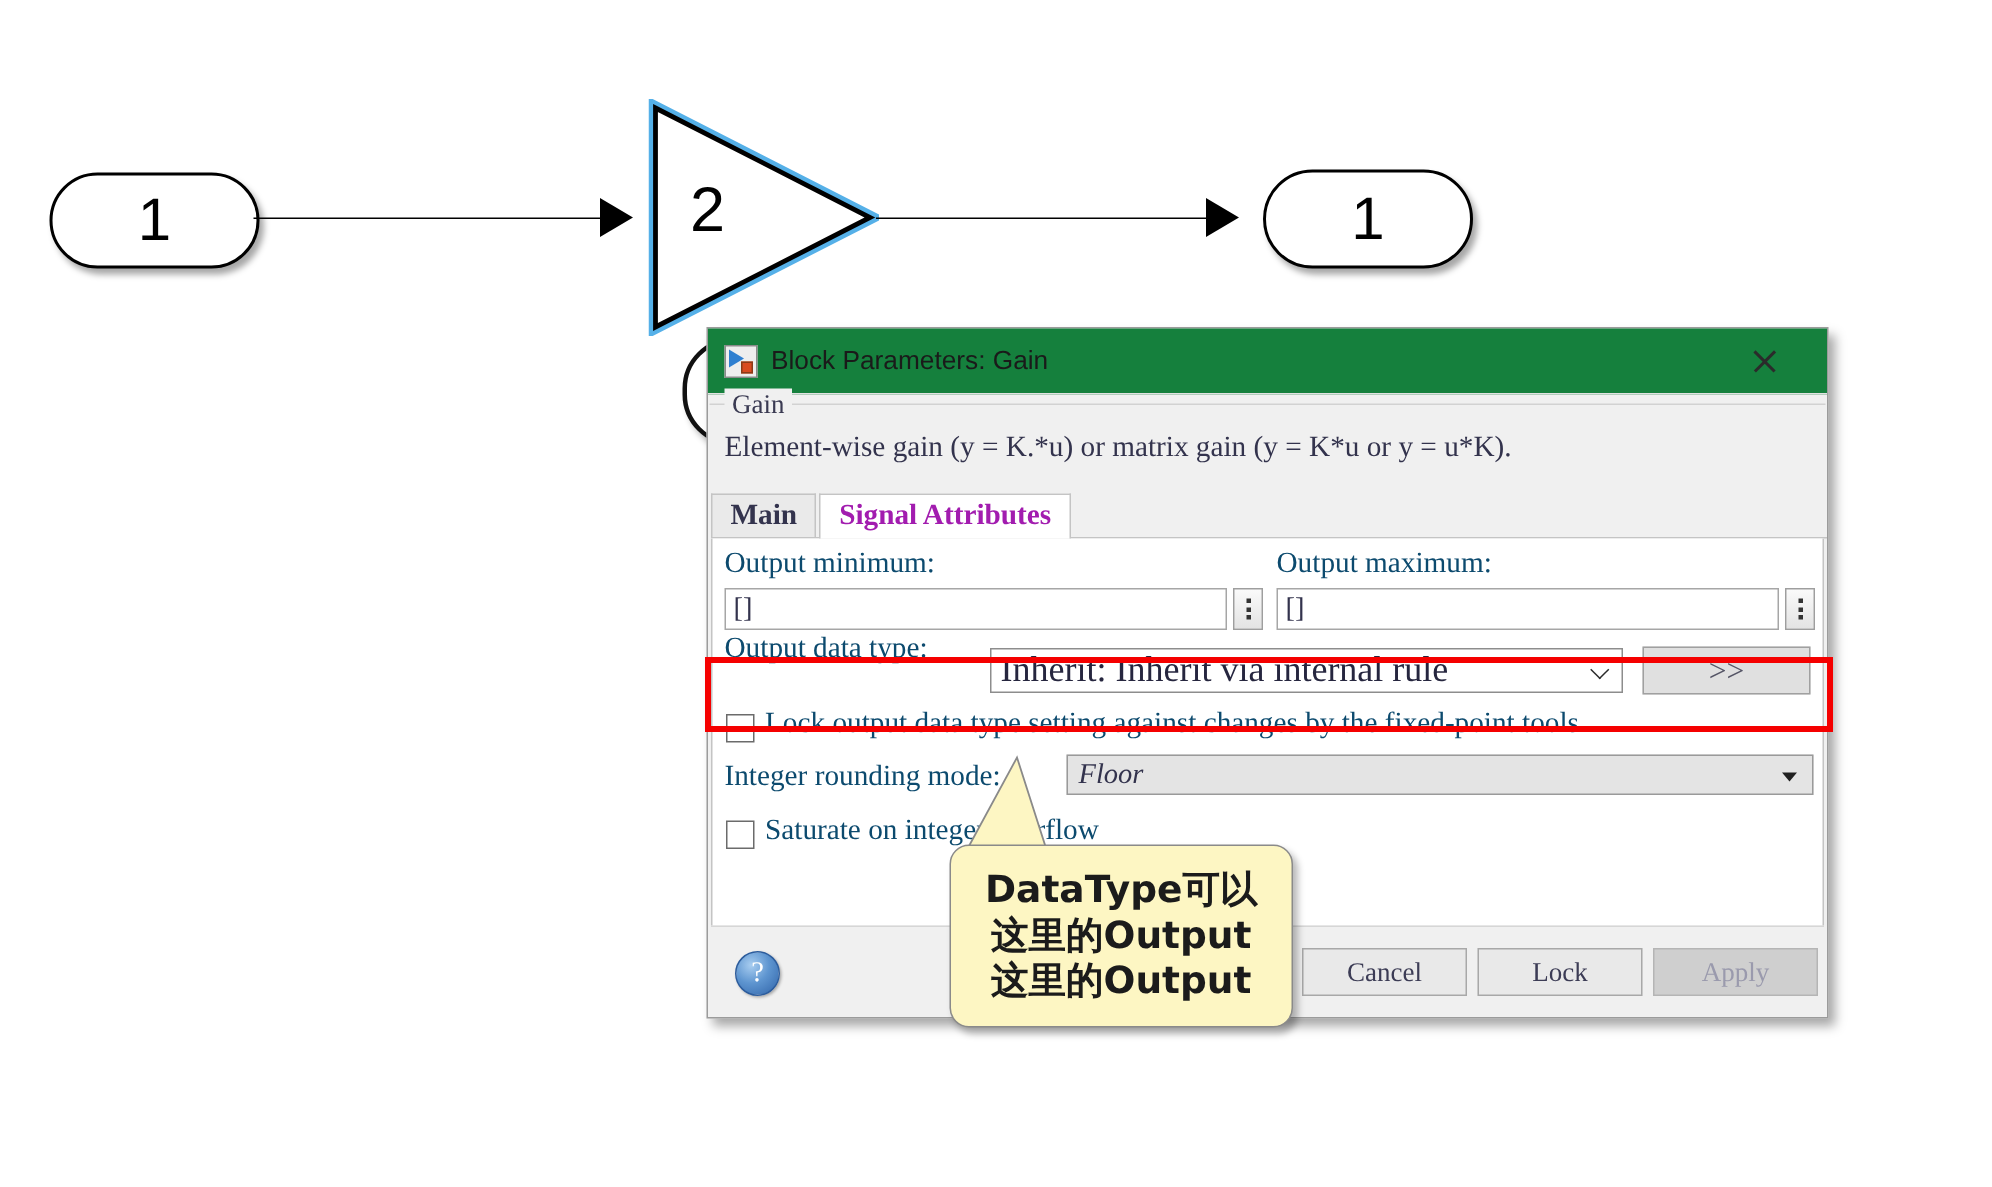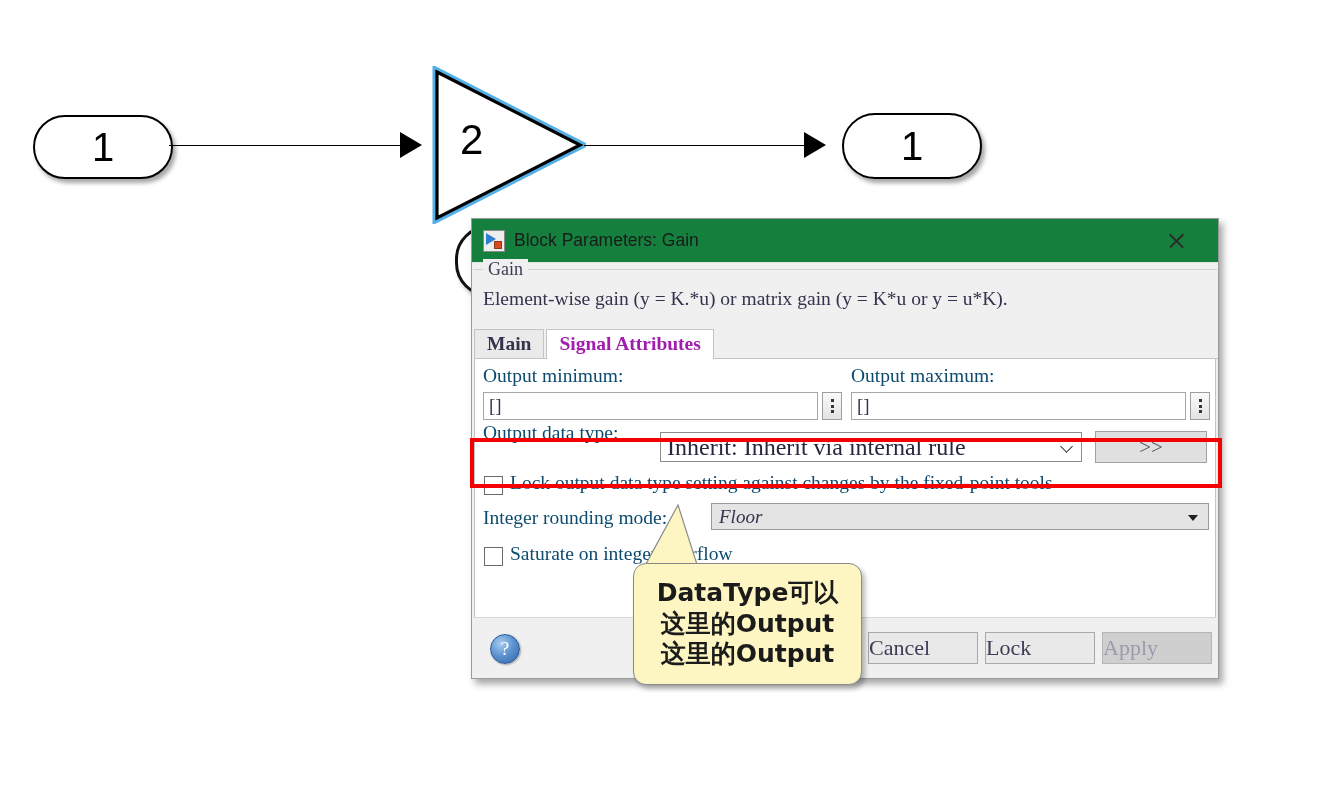--- a/index.html
+++ b/index.html
@@ -210,22 +210,22 @@
     background: radial-gradient(circle at 35% 30%, #a8cdf0 0%, #5e95d0 45%, #2f63a8 100%);
     border:1px solid #2c5c9c;
     color:#fff; font-family:"Liberation Serif", serif; font-size:19px;
     display:flex;align-items:center;justify-content:center;
     box-shadow: 1px 1px 2px rgba(0,0,0,0.3);
     cursor:pointer;
   }
   .dlgbtn {
     position:absolute; top:14px; height:32px; width:110px;
     background:#e9e9e9; border:1px solid #a8a8a8; box-sizing:border-box;
-    font-family:"Liberation Serif", serif; font-size:22px; color:#3c3c55;
-    display:flex;align-items:center;cursor:pointer;
+    font-family:"Liberation Serif", serif; font-size:18px; color:#3c3c55;
+    display:flex;align-items:center;justify-content:center; cursor:pointer;
   }
   .dlgbtn.disabled { background:#cfcfcf; color:#9a9aad; border-color:#b5b5b5; cursor:default; }
 
   
   .callout {
     position:absolute; left:633px; top:563px; width:227px; height:120px;
     background:#fdf6c3; border:1px solid #8a8a8a; border-radius:13px;
     box-shadow: 3px 4px 5px rgba(0,0,0,0.28);
     display:flex; align-items:center; justify-content:center;
     text-align:center; z-index:40;

